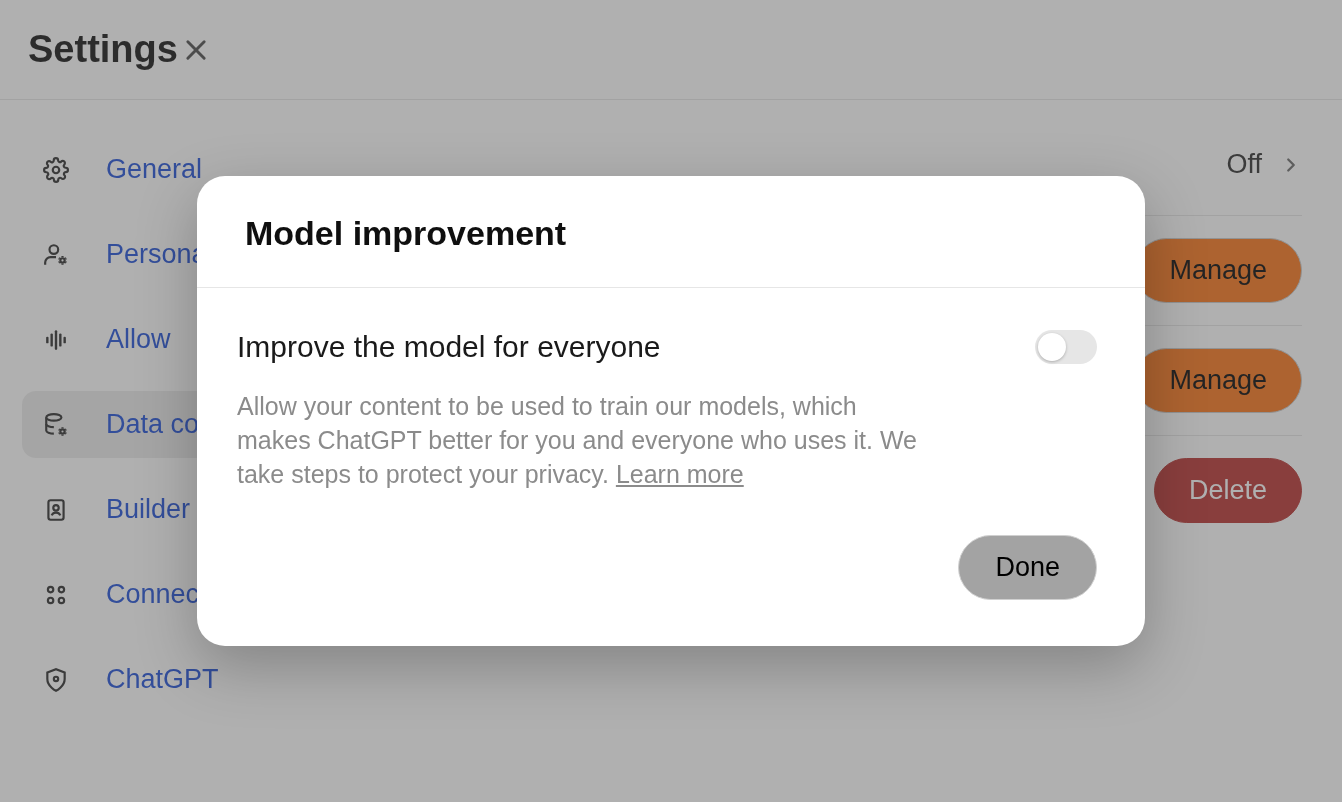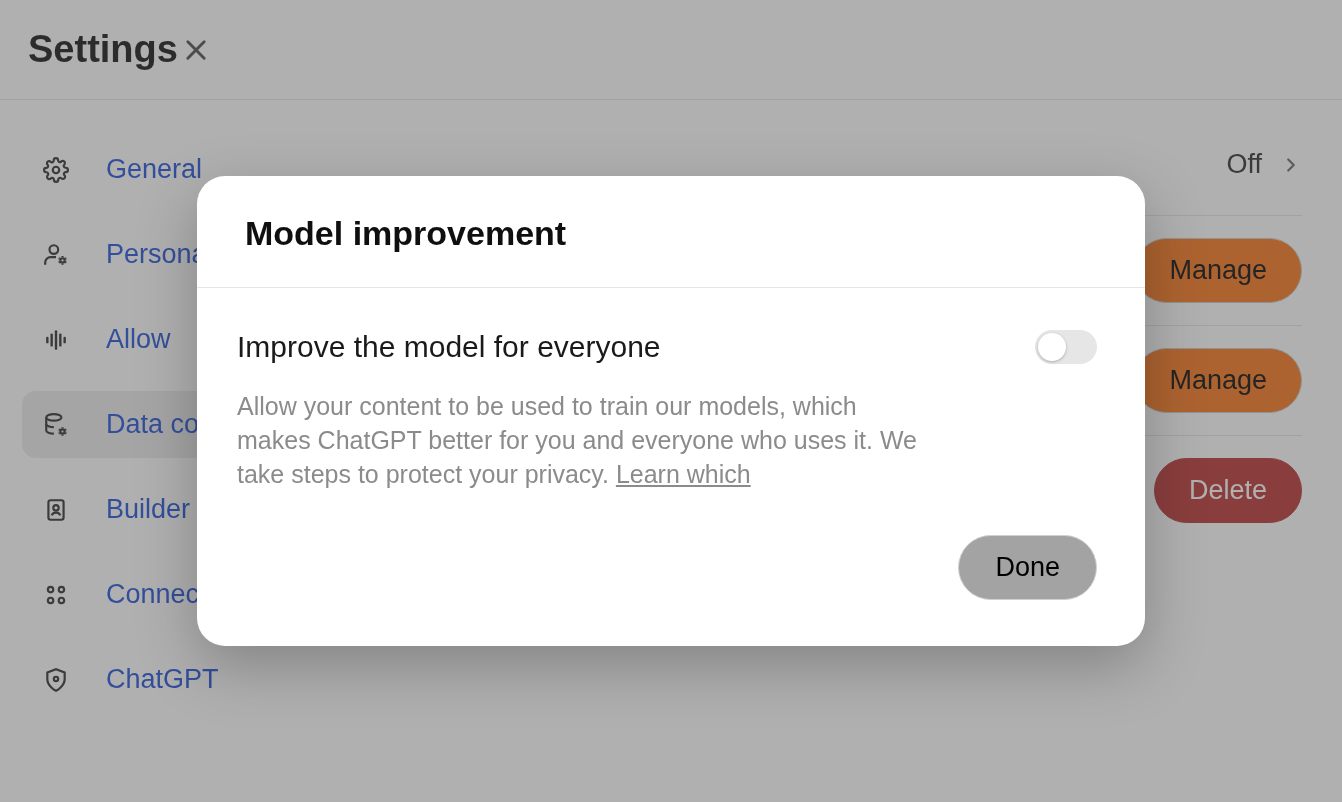--- a/index.html
+++ b/index.html
@@ -263,21 +263,21 @@
     </div>
 
     <div class="modal-body">
       <div class="setting-row">
         <div class="setting-title">Improve the model for everyone</div>
         <div class="toggle">
           <div class="toggle-knob"></div>
         </div>
       </div>
       <div class="setting-desc">
-        <span>Allow your content to be used to train our models, which makes ChatGPT better for you and everyone who uses it. We take steps to protect your privacy. </span><a>Learn which</a>
+        <span>Allow your content to be used to train our models, which makes ChatGPT better for you and everyone who uses it. We take steps to protect your privacy. </span><a>Learn more</a>
       </div>
     </div>
 
     <div class="modal-footer">
       <button class="done-btn">Done</button>
     </div>
 
   </div>
 </div>
 

